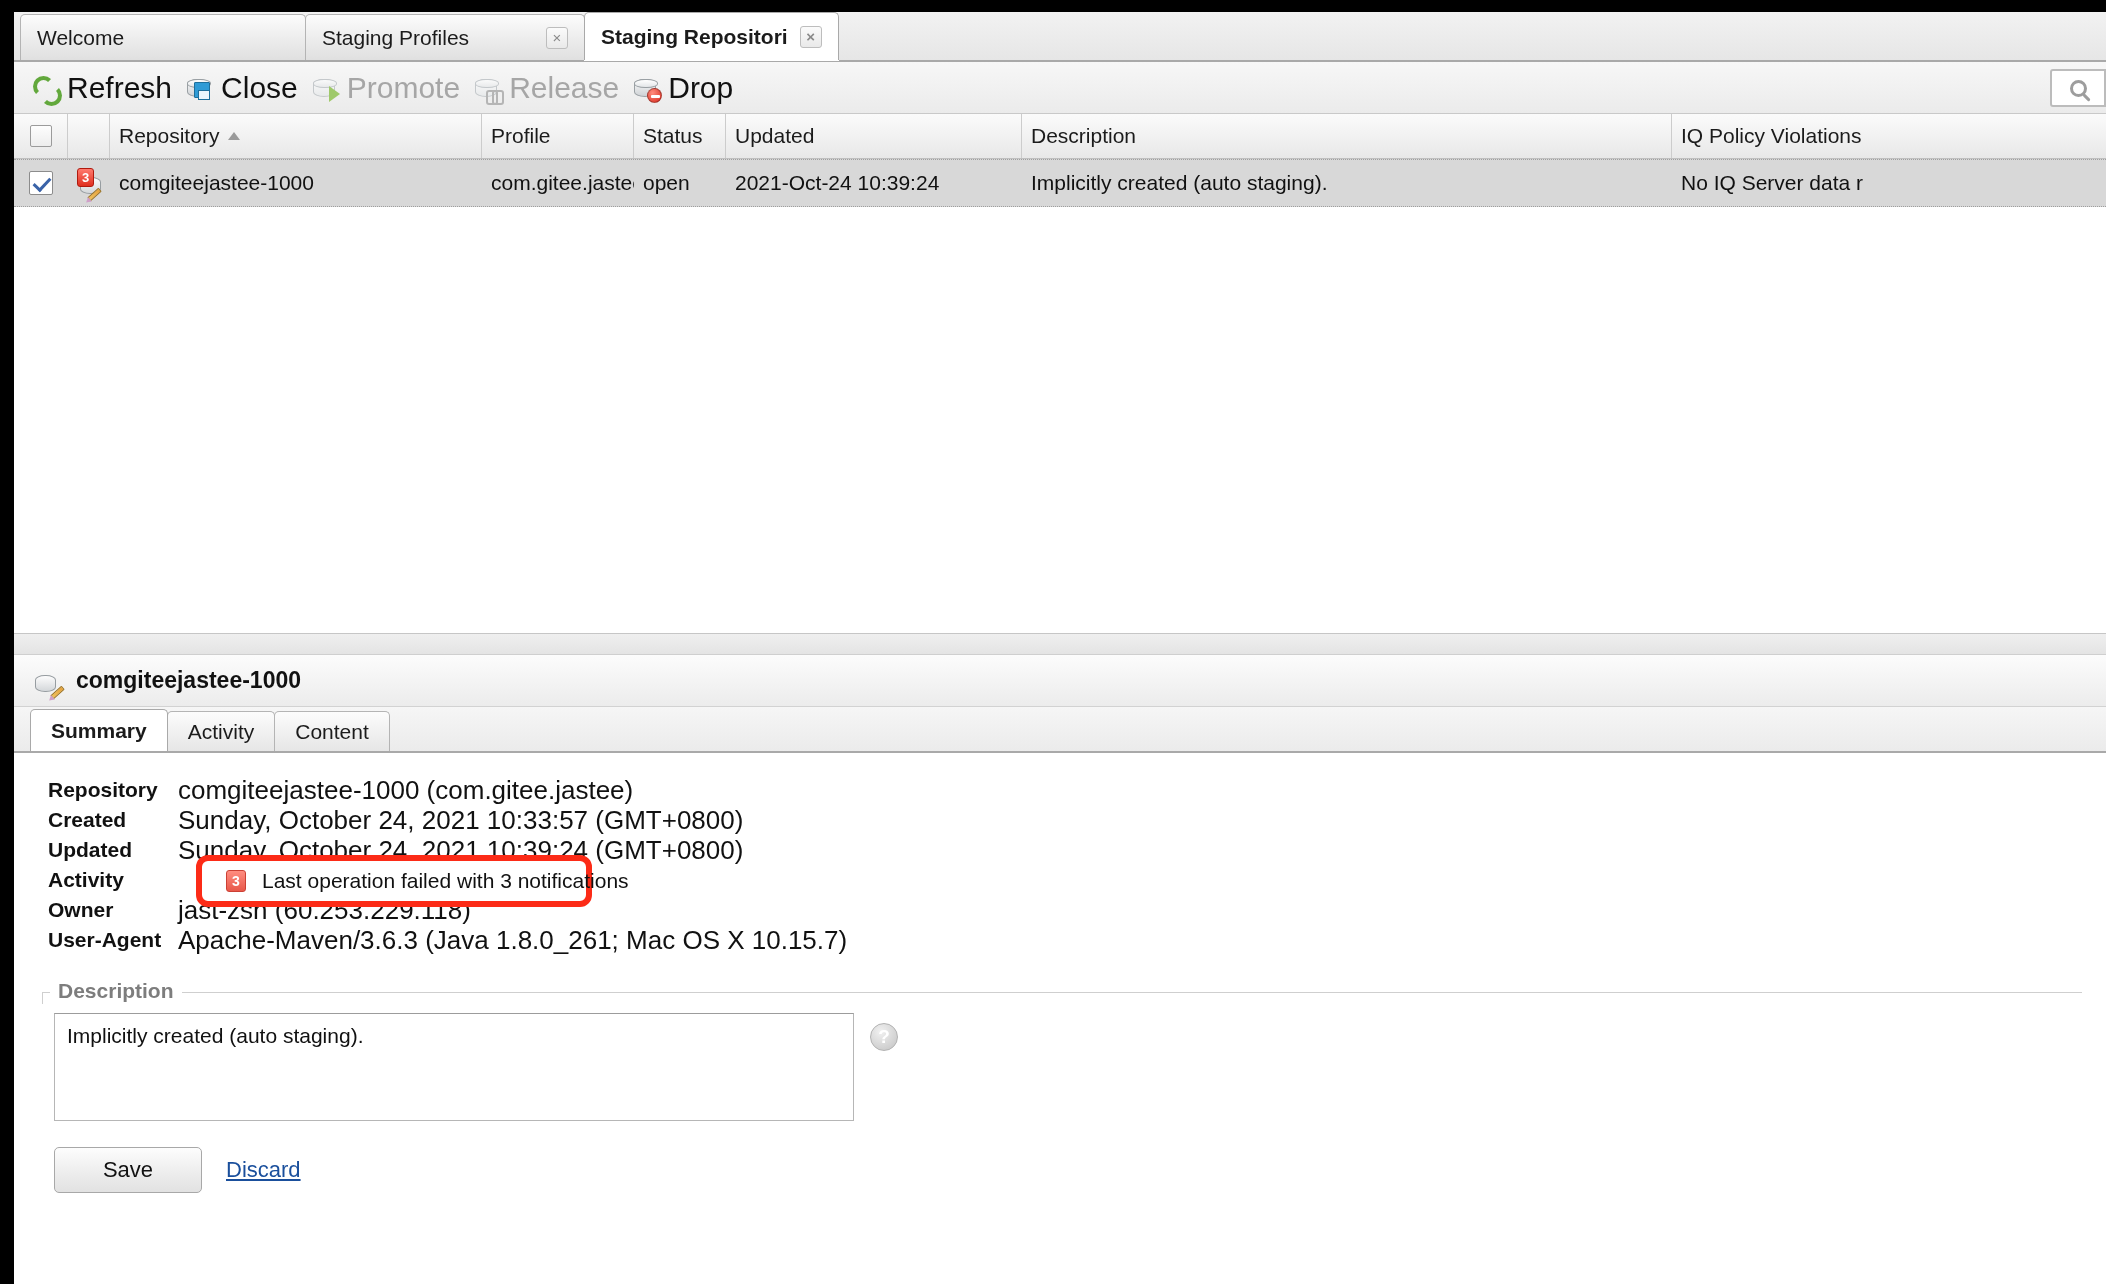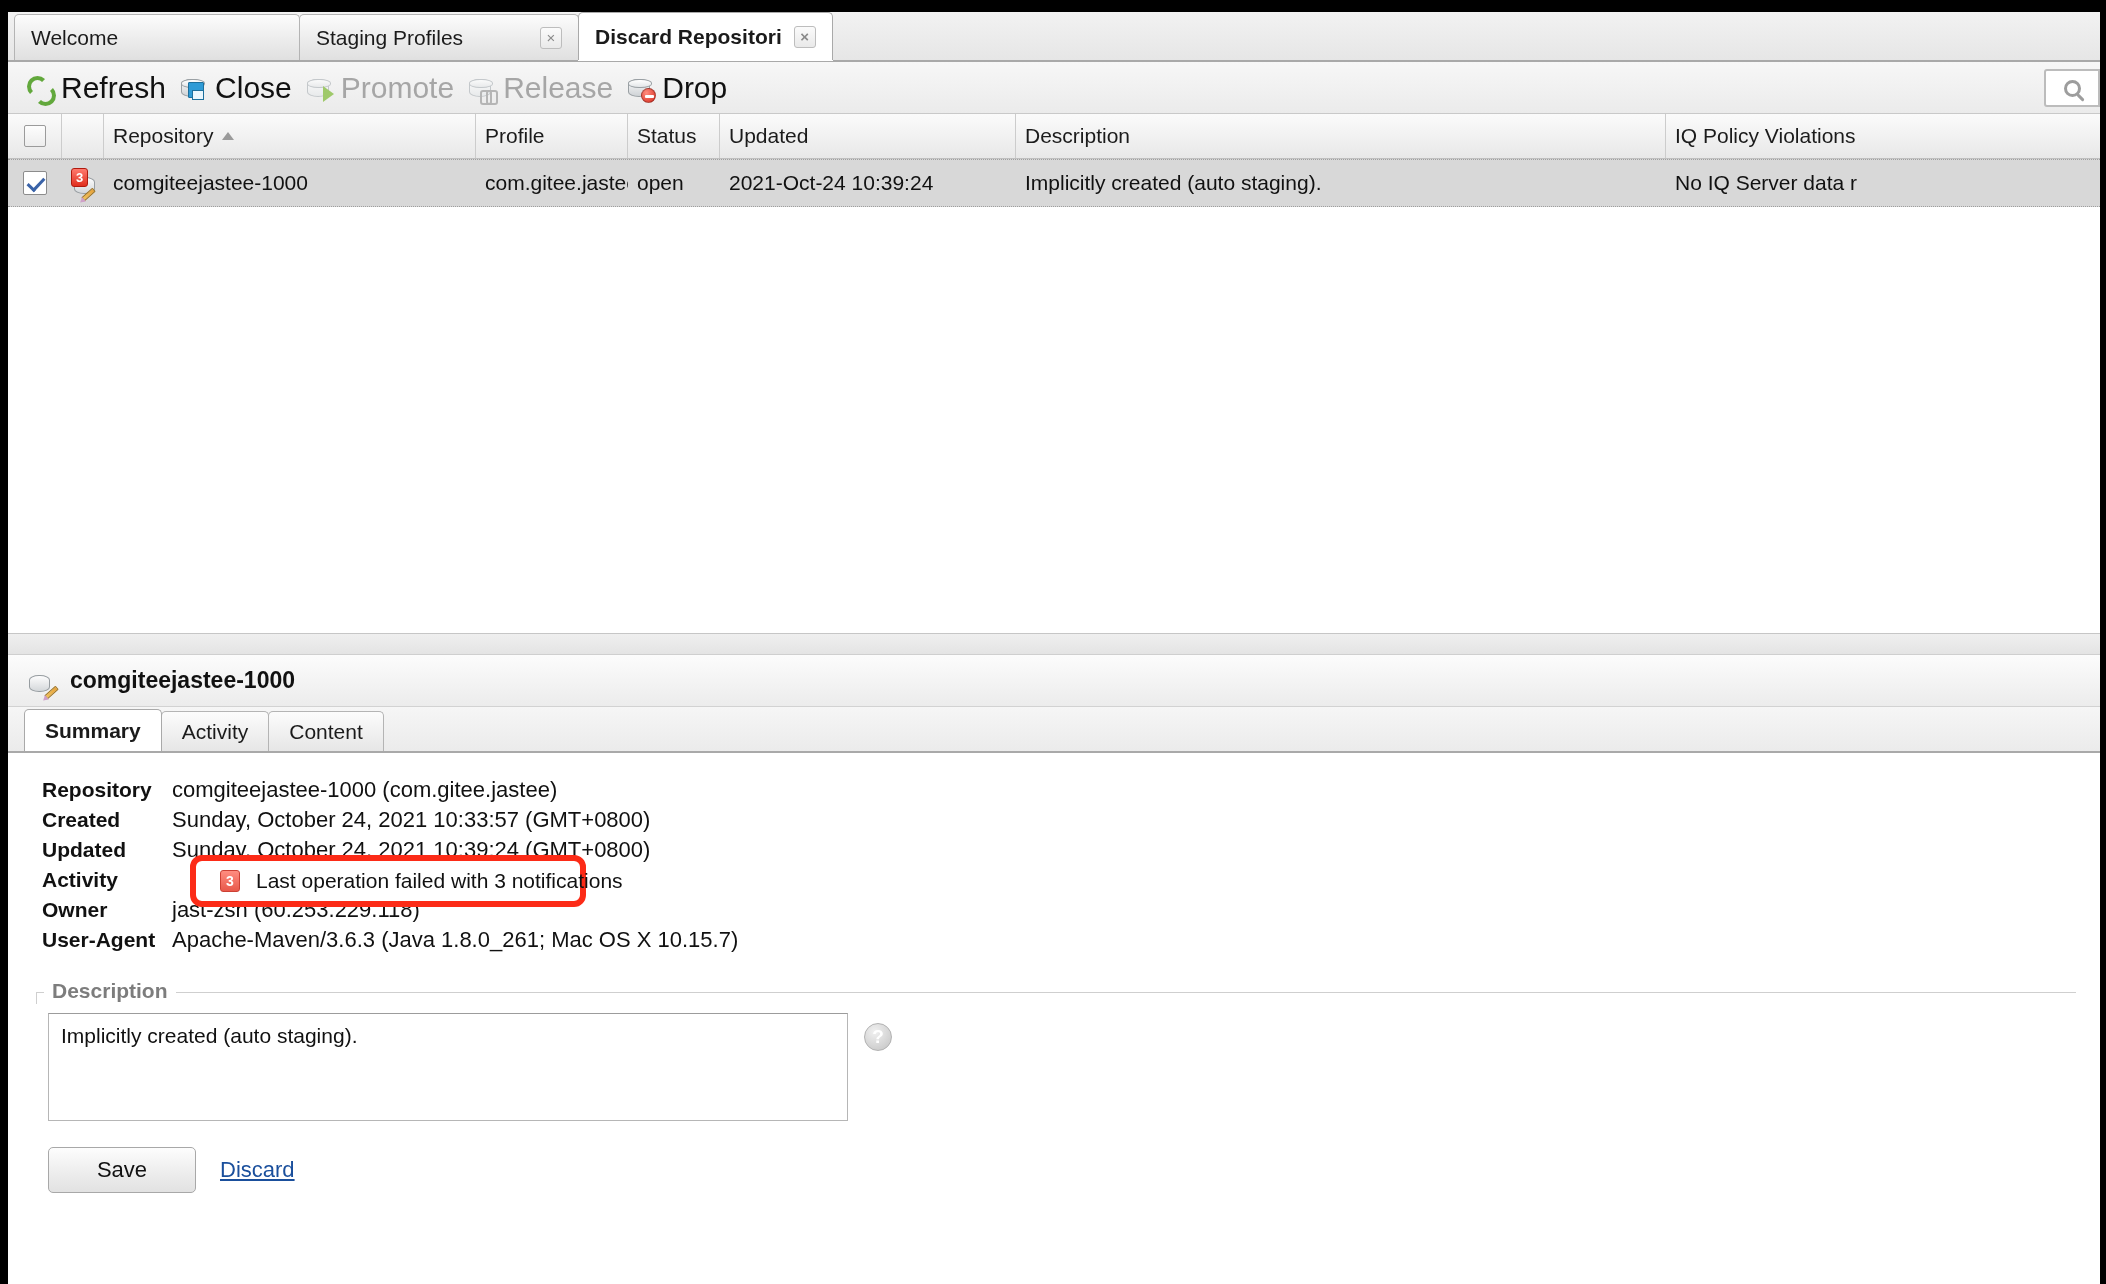--- a/index.html
+++ b/index.html
@@ -14,21 +14,21 @@
 
   #screen {
     position: relative;
     width: 2106px; height: 1284px;
     background: #000;
   }
 
   
   #app {
     position: absolute;
-    left: 8px; top: 12px;
+    left: 14px; top: 12px;
     width: 2092px; height: 1272px;
     background: #ffffff;
     overflow: hidden;
   }
 
   
   .tabbar {
     position: relative;
     height: 50px;
     background: linear-gradient(to bottom, #f2f2f2 0%, #e6e6e6 100%);
@@ -340,21 +340,21 @@
 
   .fields {
     position: relative;
     padding: 22px 0 0 34px;
   }
   .frow { display: flex; height: 30px; align-items: center; }
   .flabel {
     width: 130px;
     font-size: 21px; font-weight: bold; color: #111;
   }
-  .fvalue { font-size: 22px; color: #111; }
+  .fvalue { font-size: 26px; color: #111; }
 
   .activity-highlight {
     position: absolute;
     left: 182px; top: 102px;
     width: 396px; height: 52px;
     border: 6px solid #fc2b17;
     border-radius: 12px;
     background: #ffffff;
     z-index: 5;
     display: flex; align-items: center;
@@ -433,21 +433,21 @@
 
     <div class="tabbar">
       <div class="tab welcome">
         <span class="tab-label">Welcome</span>
       </div>
       <div class="tab profiles">
         <span class="tab-label">Staging Profiles</span>
         <span class="tab-close">×</span>
       </div>
       <div class="tab active">
-        <span class="tab-label">Discard Repositori</span>
+        <span class="tab-label">Staging Repositori</span>
         <span class="tab-close">×</span>
       </div>
     </div>
 
     <div class="toolbar">
 
       <div class="tbtn">
         <span class="ic refresh-ic"></span>
         <span>Refresh</span>
       </div>

